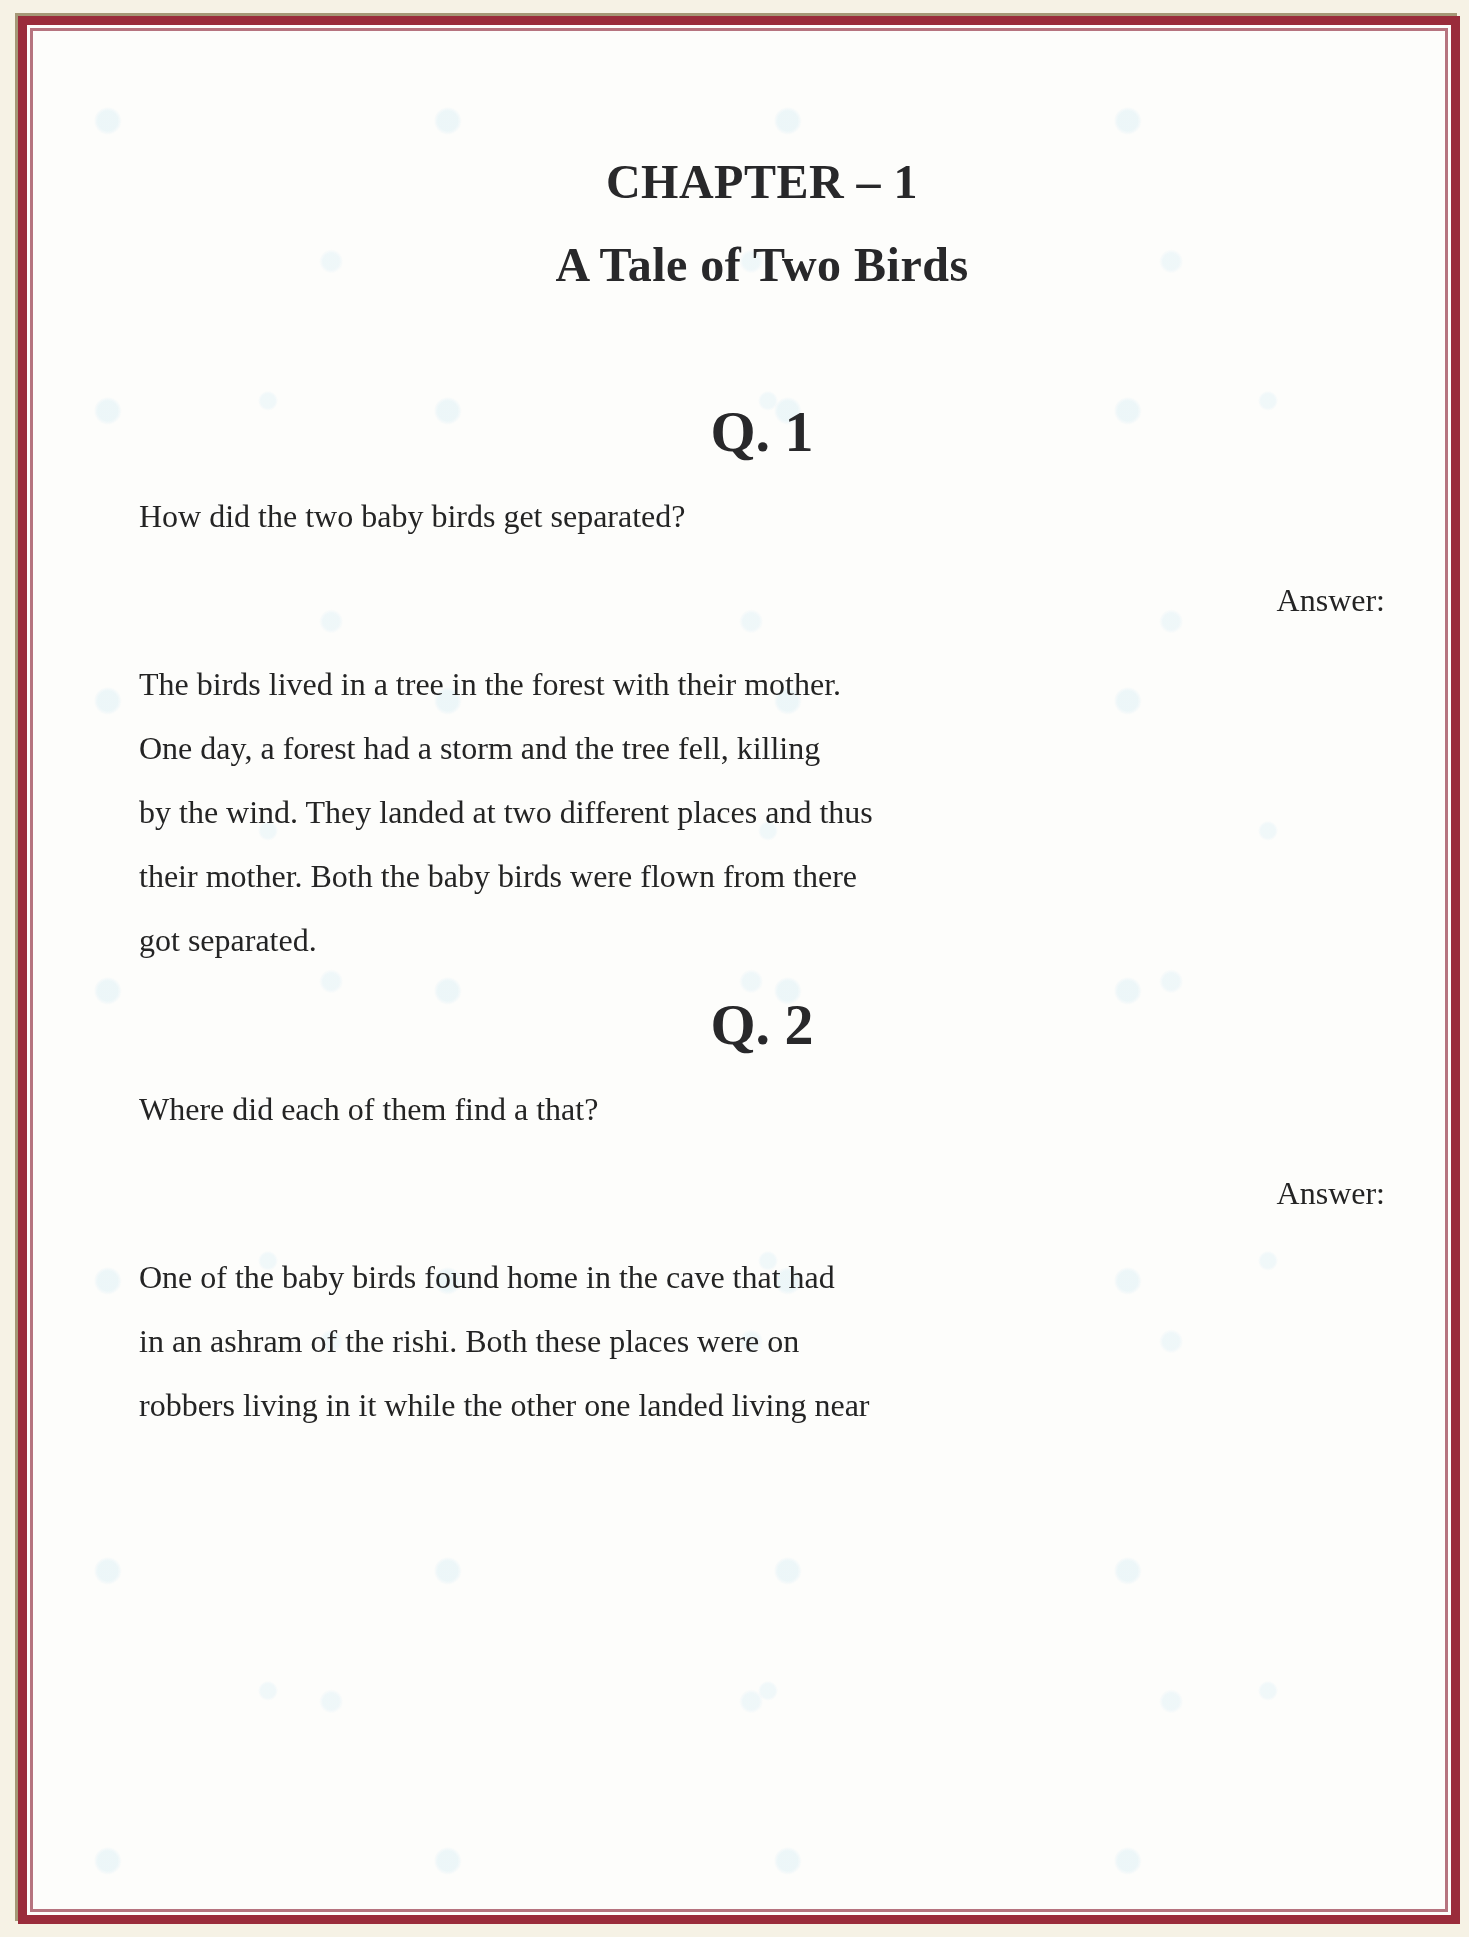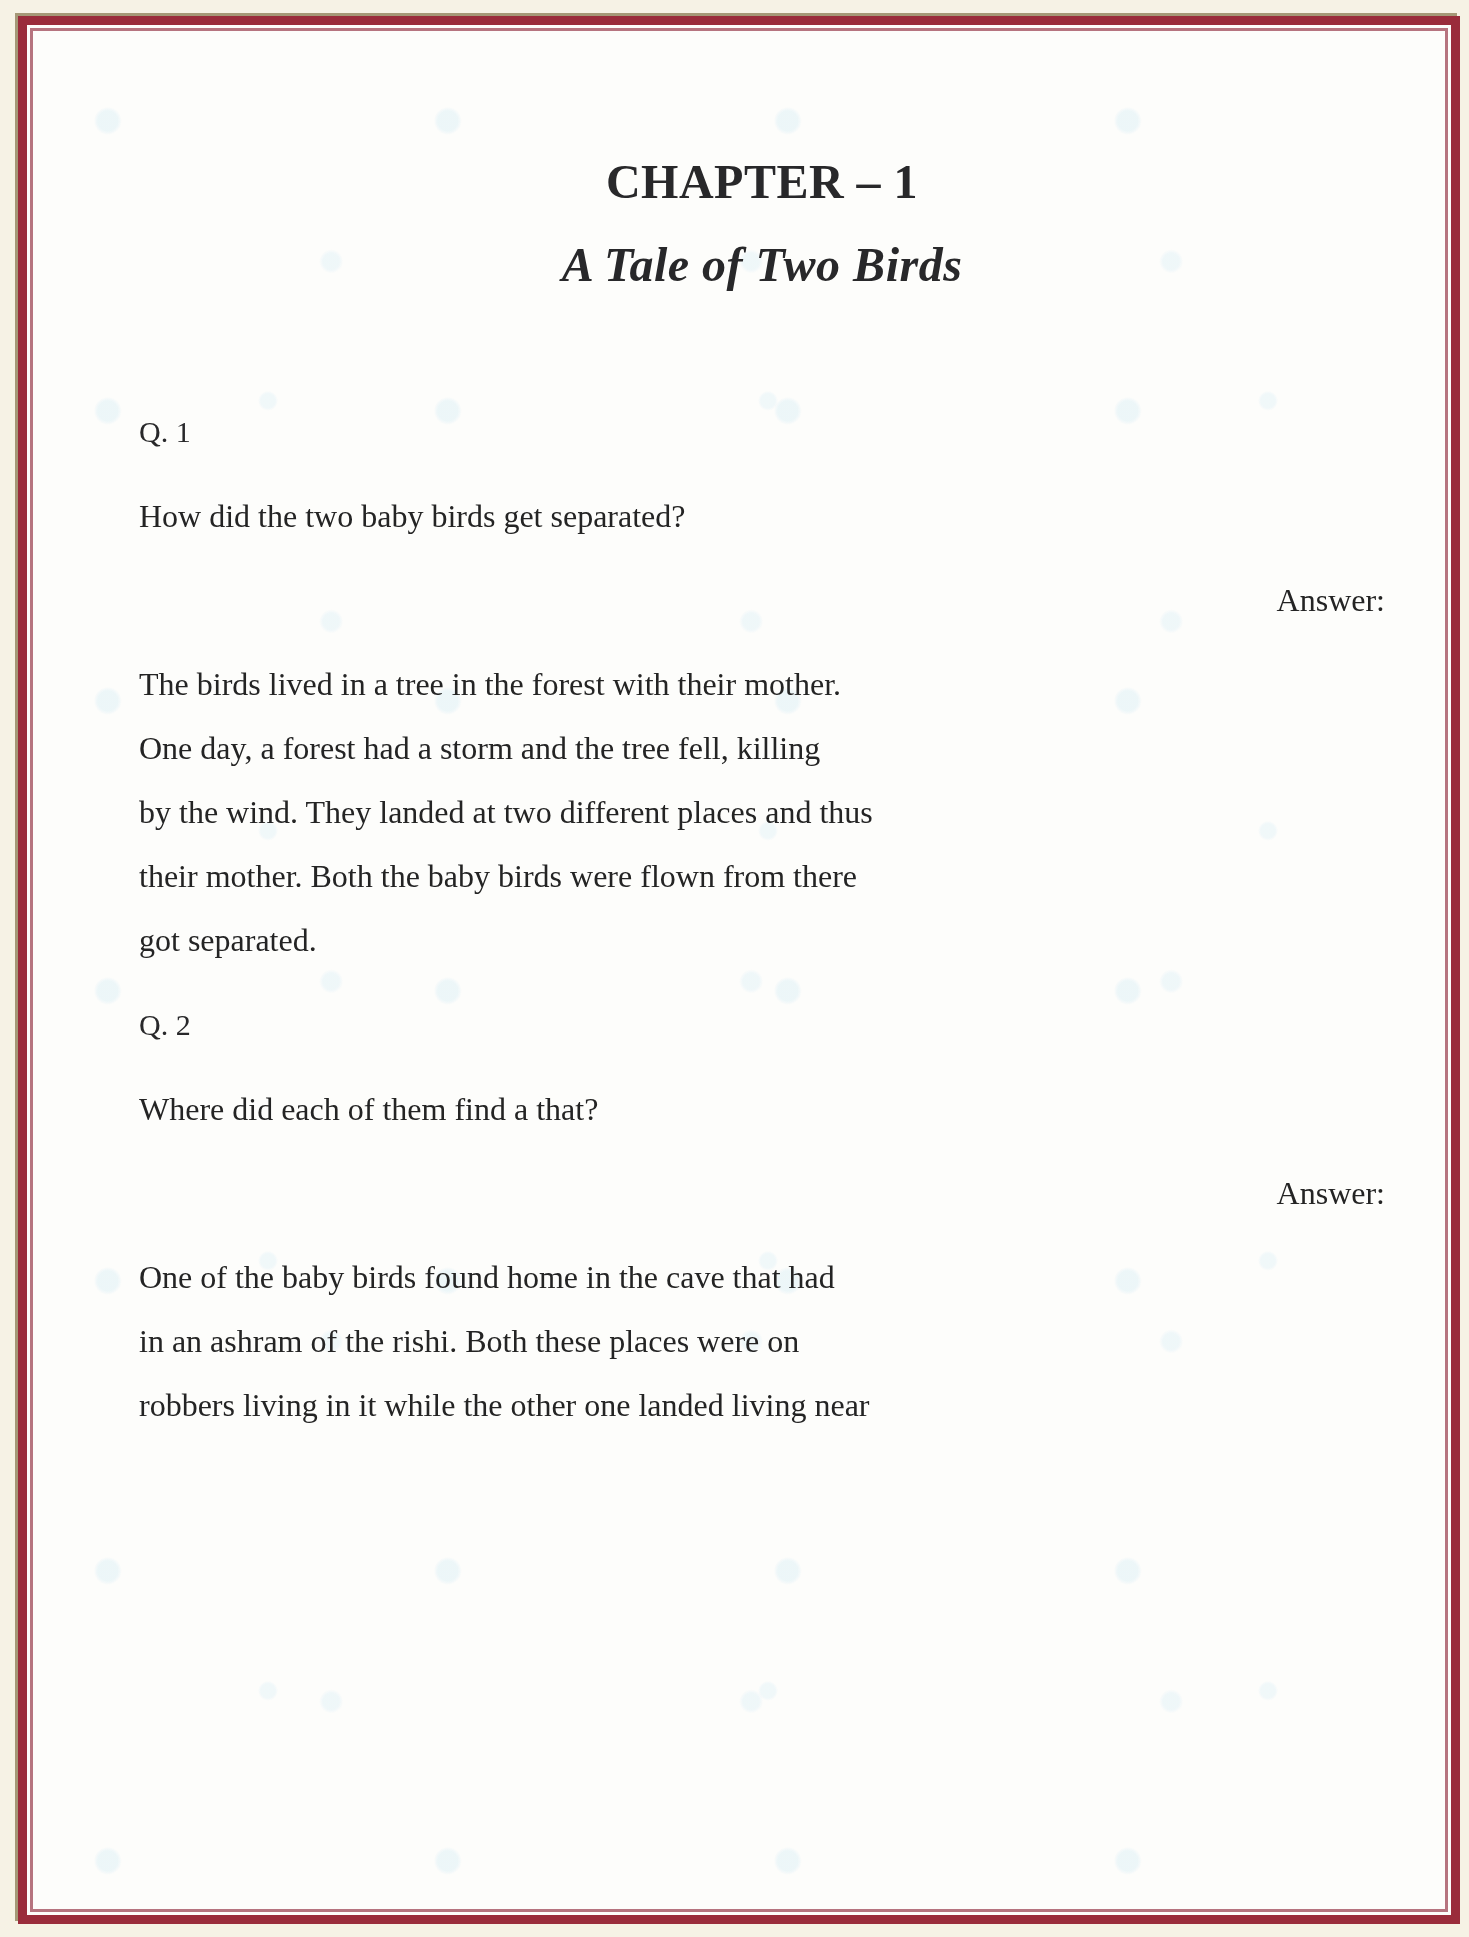--- a/index.html
+++ b/index.html
@@ -50,29 +50,30 @@
   .doc-header { padding-top: 118px; text-align: center; }
 
   .chapter-title,
   .chapter-subtitle {
     font-size: 48px;
     font-weight: bold;
     line-height: 66px;
     letter-spacing: 0.5px;
     color: #28282a;
   }
-  .chapter-subtitle { margin-top: 17px; font-style: italic; }
+  .chapter-subtitle { margin-top: 17px; }
 
   .qa-section { margin-top: 102px; }
 
   .question-number {
-    font-size: 30px;
-    font-weight: normal;
+    font-size: 58px;
+    font-weight: bold;
     line-height: 64px;
     color: #28282a;
+    text-align: center;
   }
 
   .question-text,
   .answer-label,
   .answer-line {
     font-size: 32px;
     font-weight: normal;
     line-height: 64px;
     white-space: nowrap;
   }

